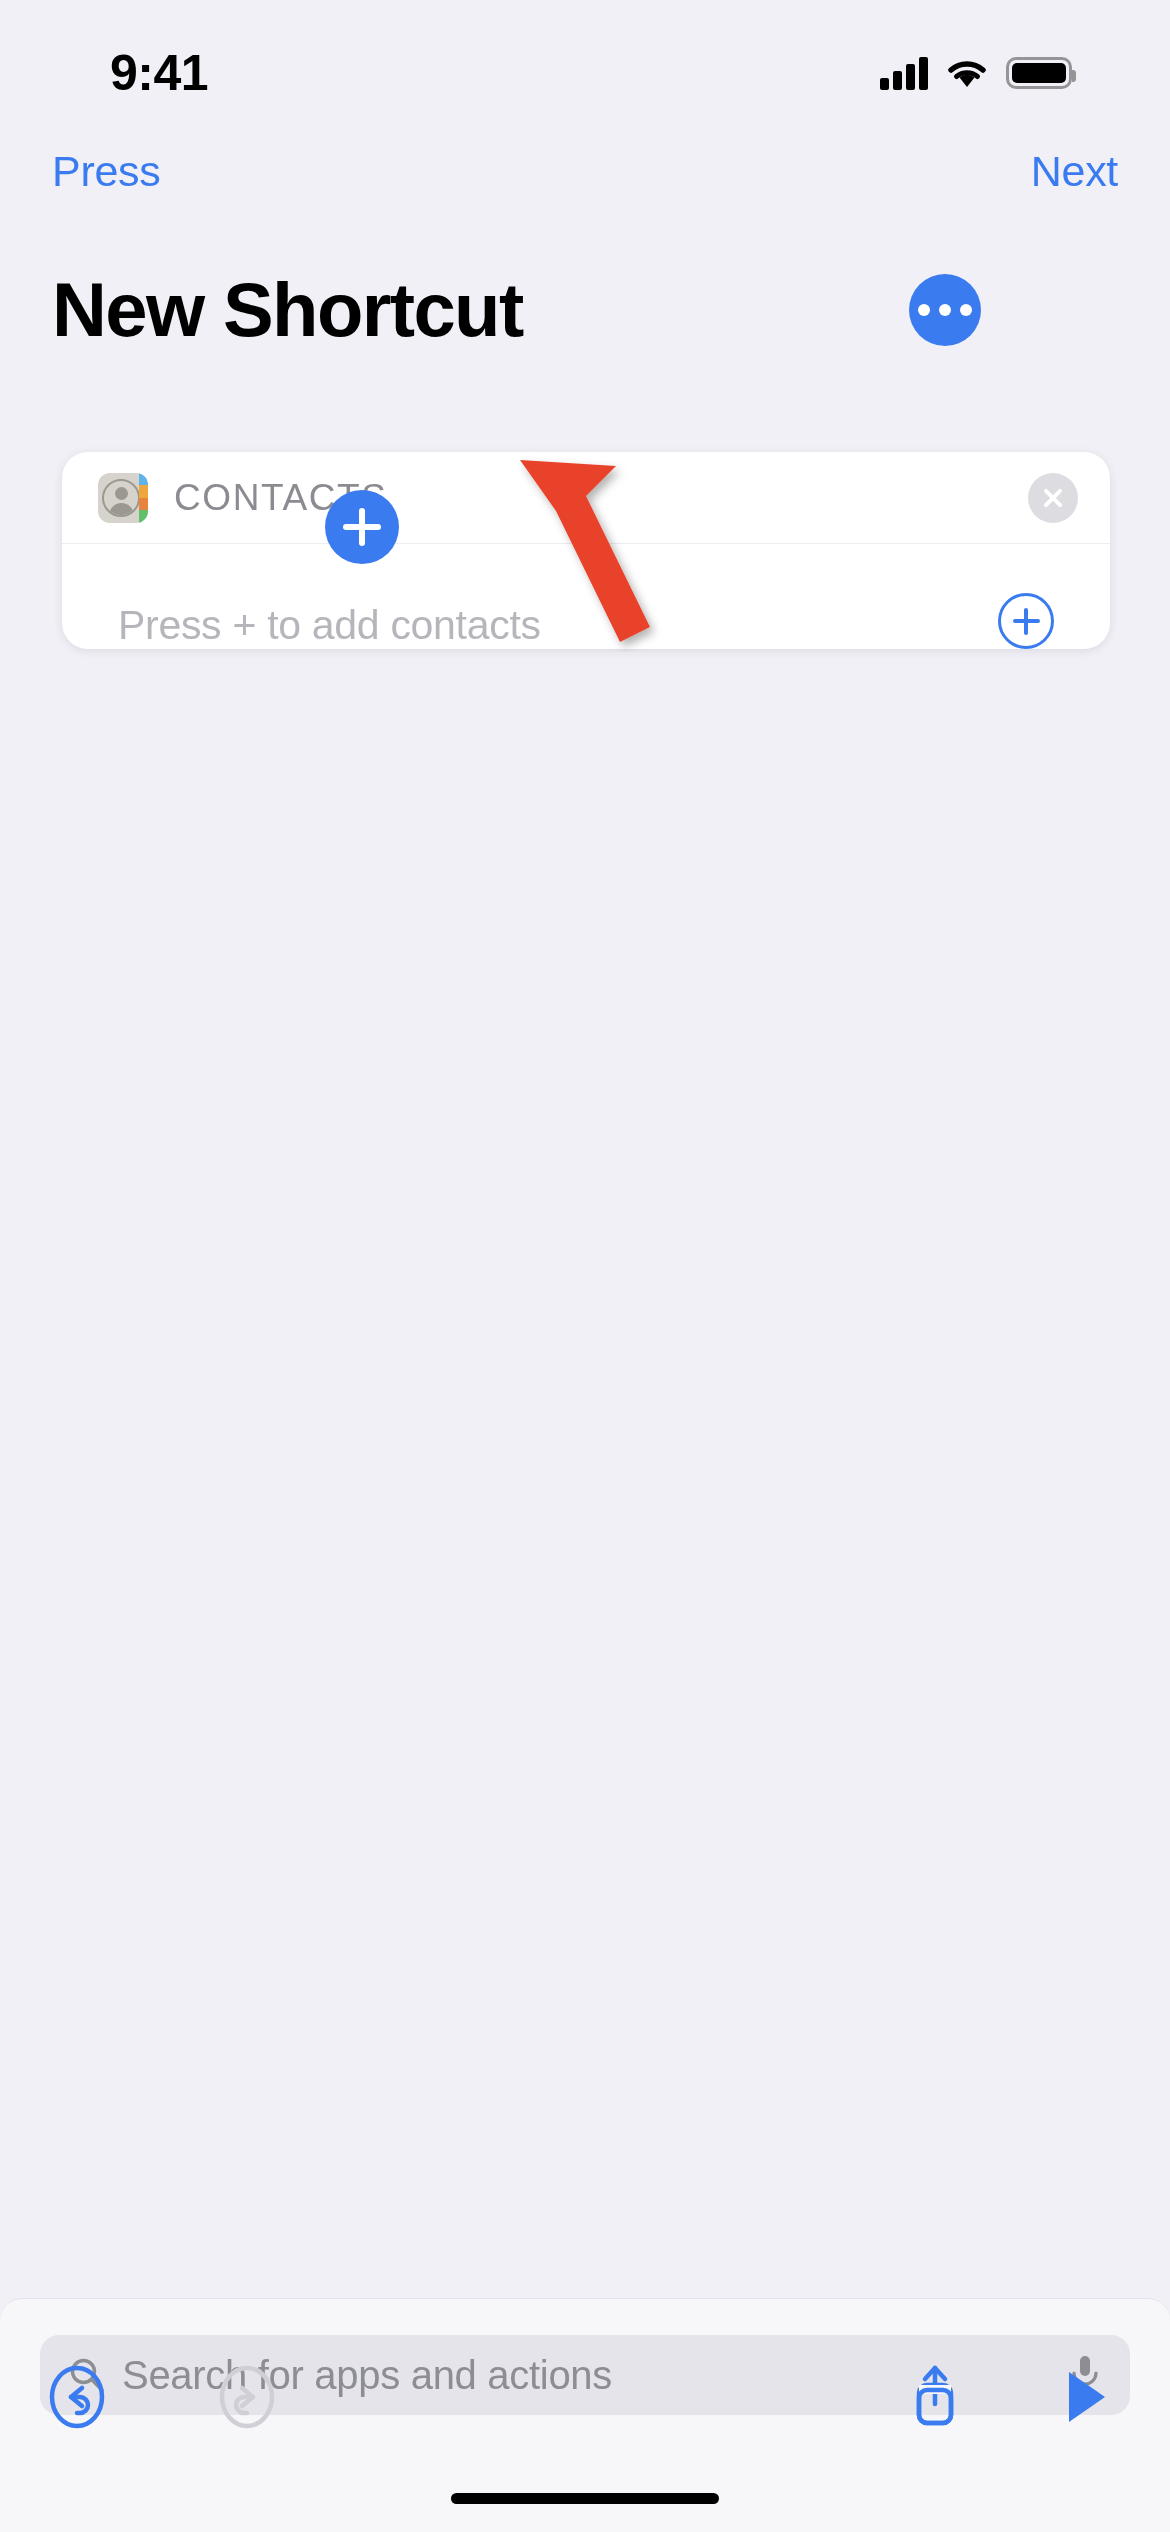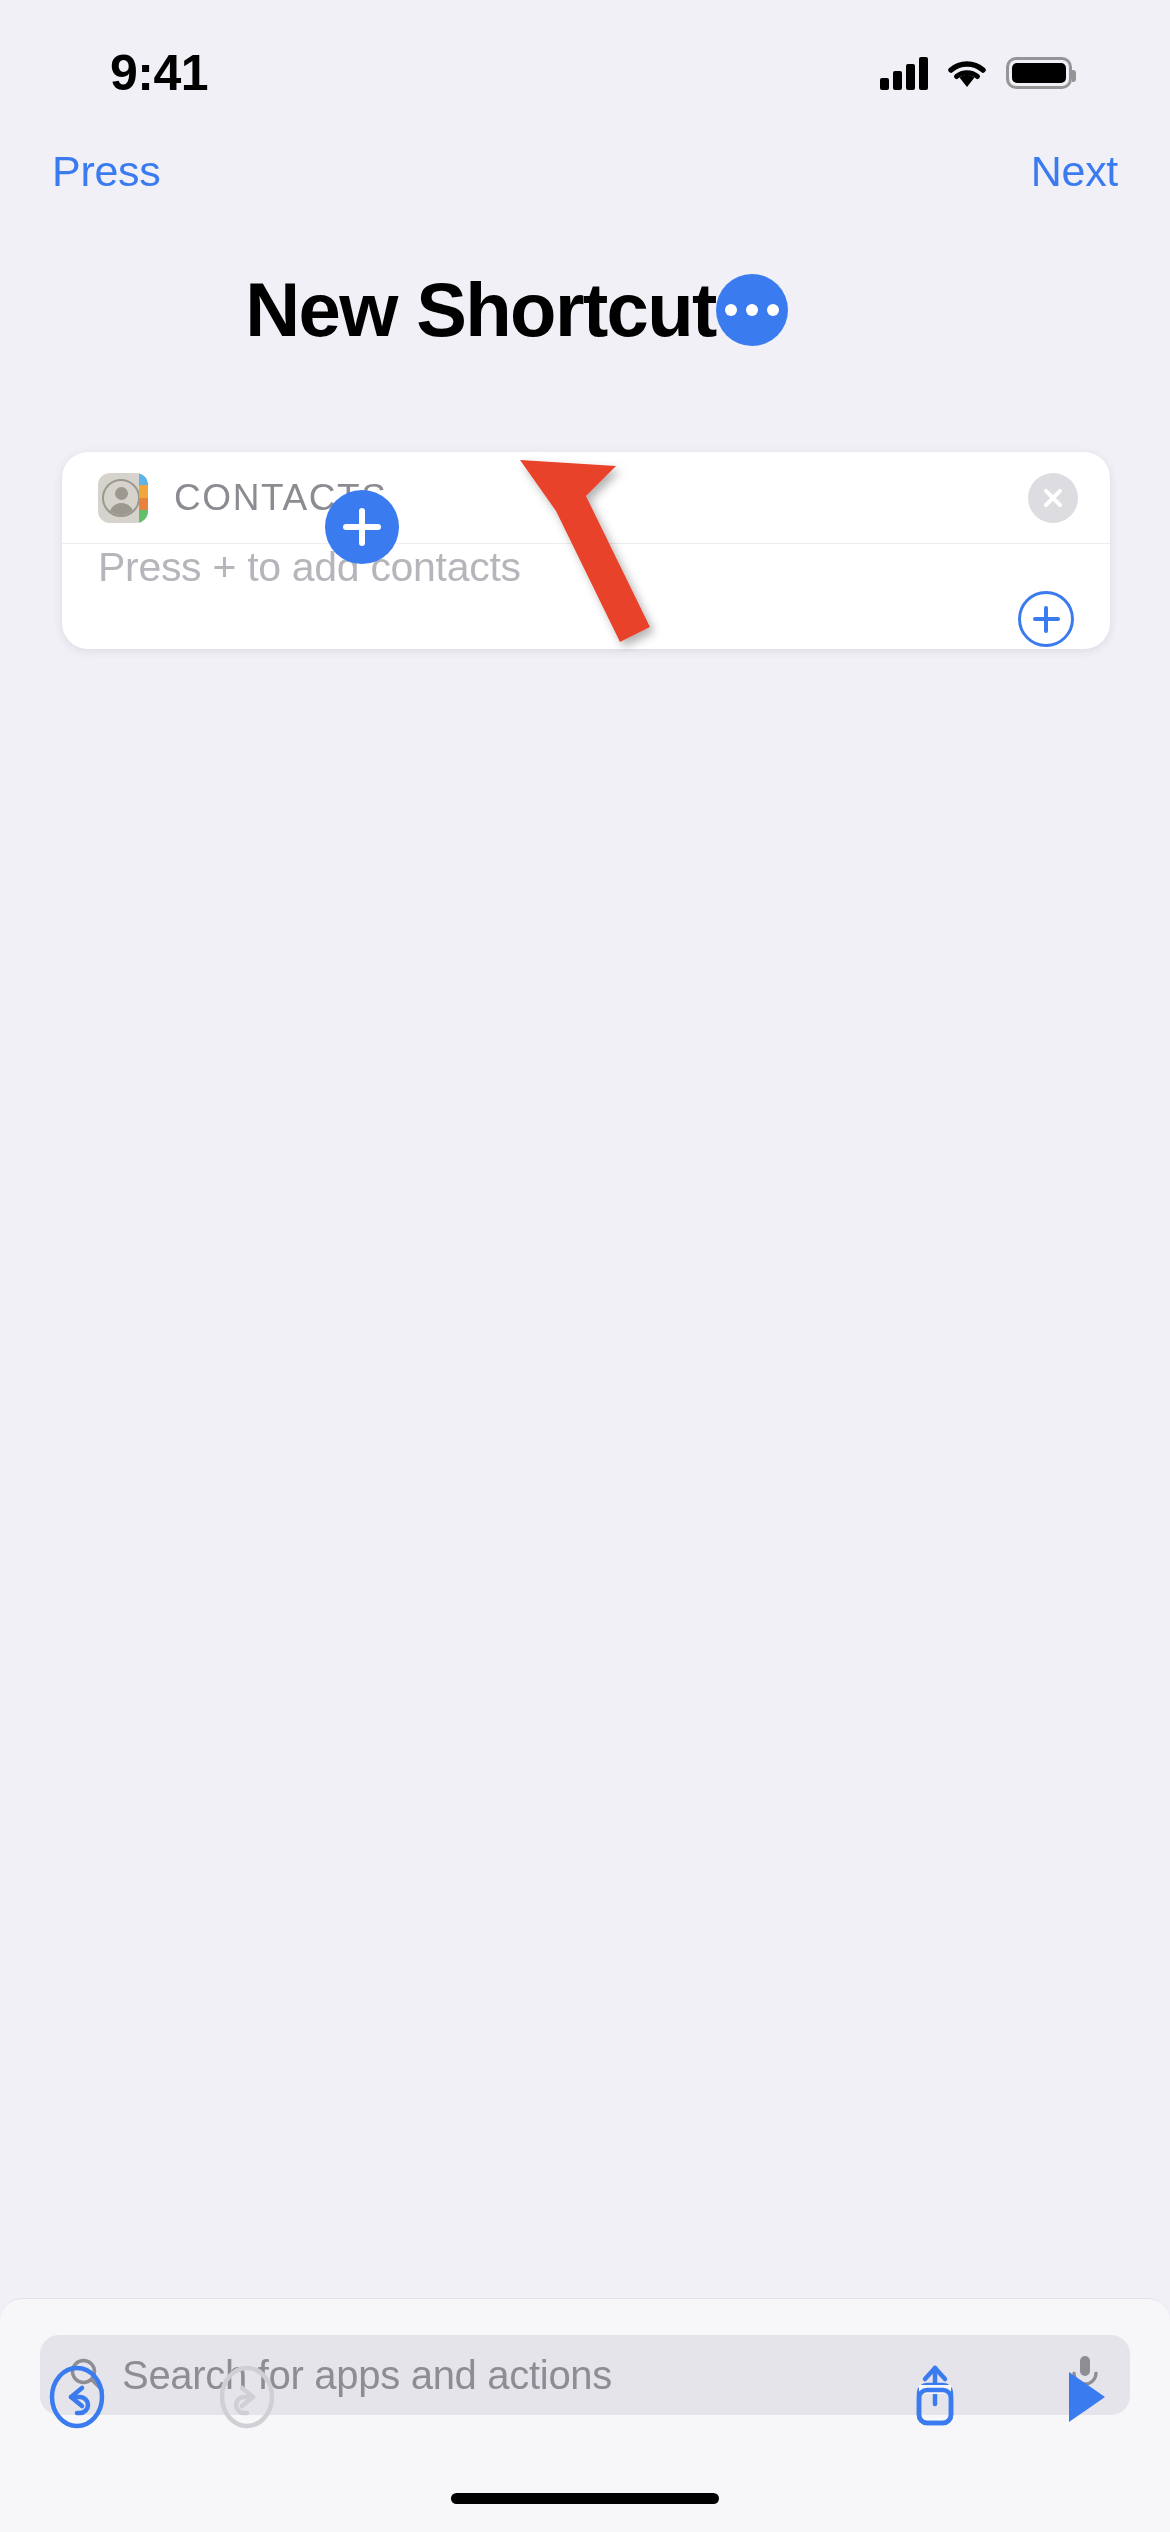--- a/index.html
+++ b/index.html
@@ -49,21 +49,21 @@
     padding:0 52px;
   }
   .nav-btn{
     font-size:43px; color:#3b7bf0; letter-spacing:-0.3px; background:none;
     border:none; font-family:inherit; cursor:pointer;
   }
 
   
   .title-row{
     position:absolute; top:255px; left:0; width:1026px; height:110px;
-    display:flex; align-items:center; justify-content:center;
+    display:flex; align-items:center; justify-content:space-between;
     padding:0 45px 0 52px;
   }
   .page-title{
     font-size:76px; font-weight:bold; color:#000; letter-spacing:-1.6px;
     line-height:1;
   }
   .more-btn{
     width:72px; height:72px; border-radius:50%; background:#3b7bf0;
     display:flex; align-items:center; justify-content:center; gap:9px;
     border:none; cursor:pointer;
@@ -108,21 +108,21 @@
     border:none; cursor:pointer; position:relative;
   }
   .close-x::before,.close-x::after{
     content:""; position:absolute; width:24px; height:4px;
     background:#fff; border-radius:2px;
   }
   .close-x::before{ transform:rotate(45deg); }
   .close-x::after{ transform:rotate(-45deg); }
 
   .card-body{
-    height:105px; display:flex; align-items:flex-start; padding:0 36px;flex-direction:column;
+    height:105px; display:flex; align-items:flex-end; padding:0 56px;
   }
   .param-placeholder{
     font-size:41px; color:#b6b5bb; letter-spacing:-0.3px;
   }
   .add-circle{
     margin-left:auto; width:56px; height:56px; border-radius:50%;
     border:3px solid #3b7bf0; position:relative; background:none;
     cursor:pointer; flex:none;
   }
   .add-circle::before,.add-circle::after{

